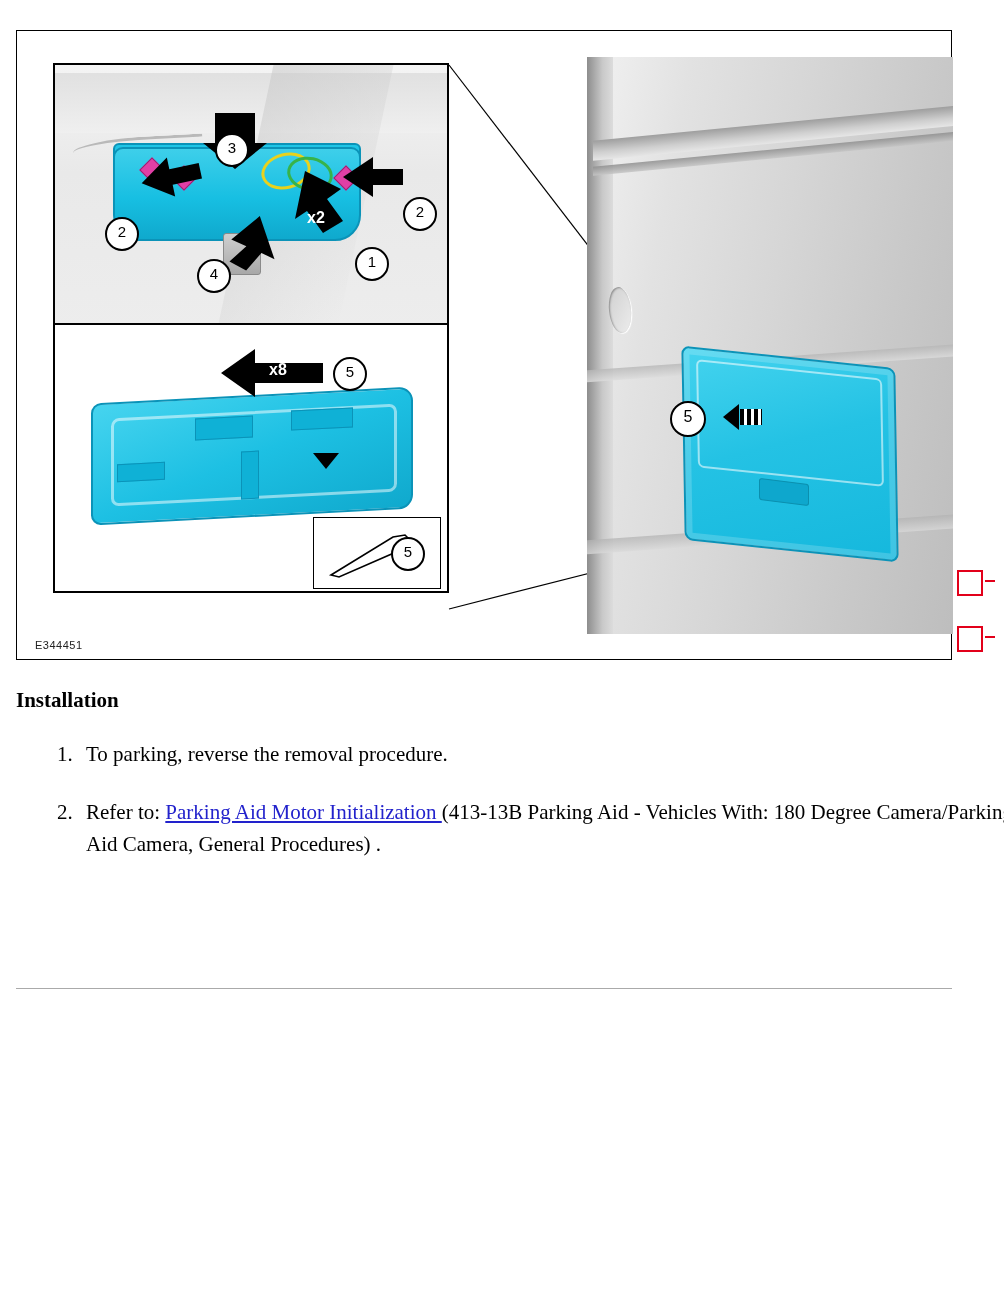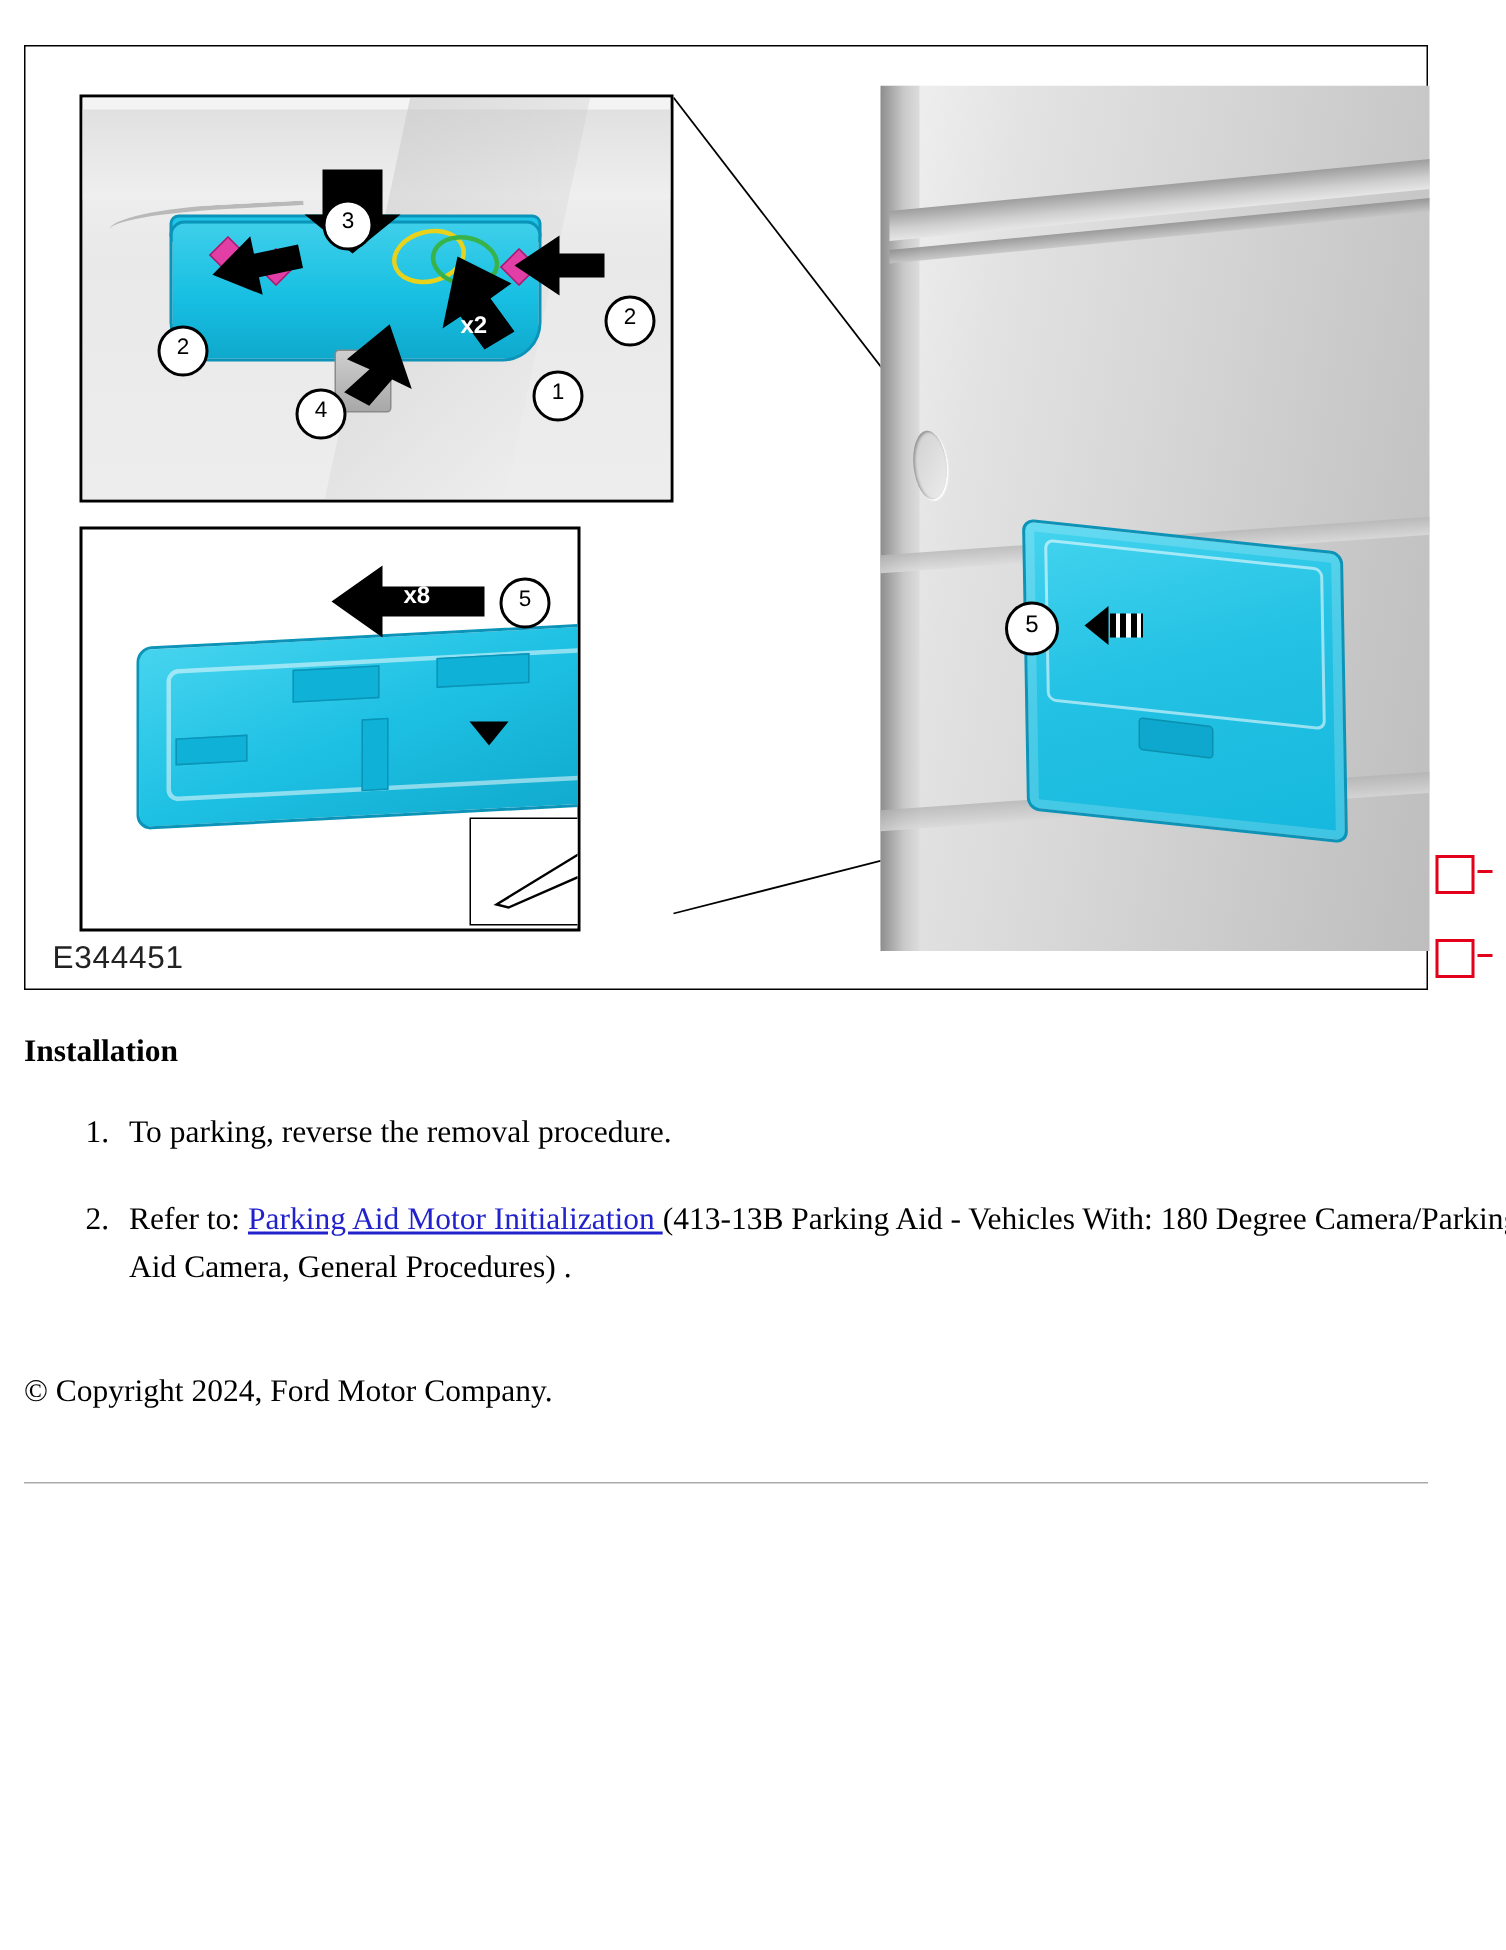--- a/index.html
+++ b/index.html
@@ -32,21 +32,21 @@
     border: 1px solid #000000;
     box-sizing: border-box;
     background: #ffffff;
   }
 
   .figure-id {
     position: absolute;
     left: 18px;
     bottom: 8px;
     font-family: "Liberation Sans", sans-serif;
-    font-size: 21px;
+    font-size: 11px;
     letter-spacing: 0.5px;
     color: #222;
   }
 
   
   .body-panel {
     position: absolute;
     left: 556px;
     top: 26px;
     width: 380px;
@@ -204,21 +204,21 @@
 
   
   .detail-box {
     position: absolute;
     border: 2px solid #000;
     background: #ffffff;
     box-sizing: border-box;
     overflow: hidden;
   }
   #detail-top { left: 36px; top: 32px; width: 396px; height: 272px; }
-  #detail-bottom { left: 36px; top: 320px; width: 334px; height: 270px; }
+  #detail-bottom { left: 36px; top: 292px; width: 396px; height: 270px; }
 
   .dt-bg {
     position: absolute;
     inset: 0;
     background: linear-gradient(180deg, #f4f4f4 0%, #e9e9e9 40%, #ededed 100%);
   }
   .dt-strip {
     position: absolute;
     left: 0; right: 0;
     height: 60px;
@@ -542,16 +542,15 @@
       <span>To parking, reverse the removal procedure.</span>
     </li>
     <li>
       <span class="refline">
         <span>Refer to:</span>
         <a class="reflink" href="#">Parking Aid Motor Initialization </a><span>(413-13B Parking Aid - Vehicles With: 180 Degree Camera/Parking Aid Camera, General Procedures) .</span>
       </span>
     </li>
   </ol>
 
-  <div class="copyright">© Copyright 2024, Ford Motor Company.</div>
 
   <div class="hr"></div>
 </div>
 
 </body></html>

